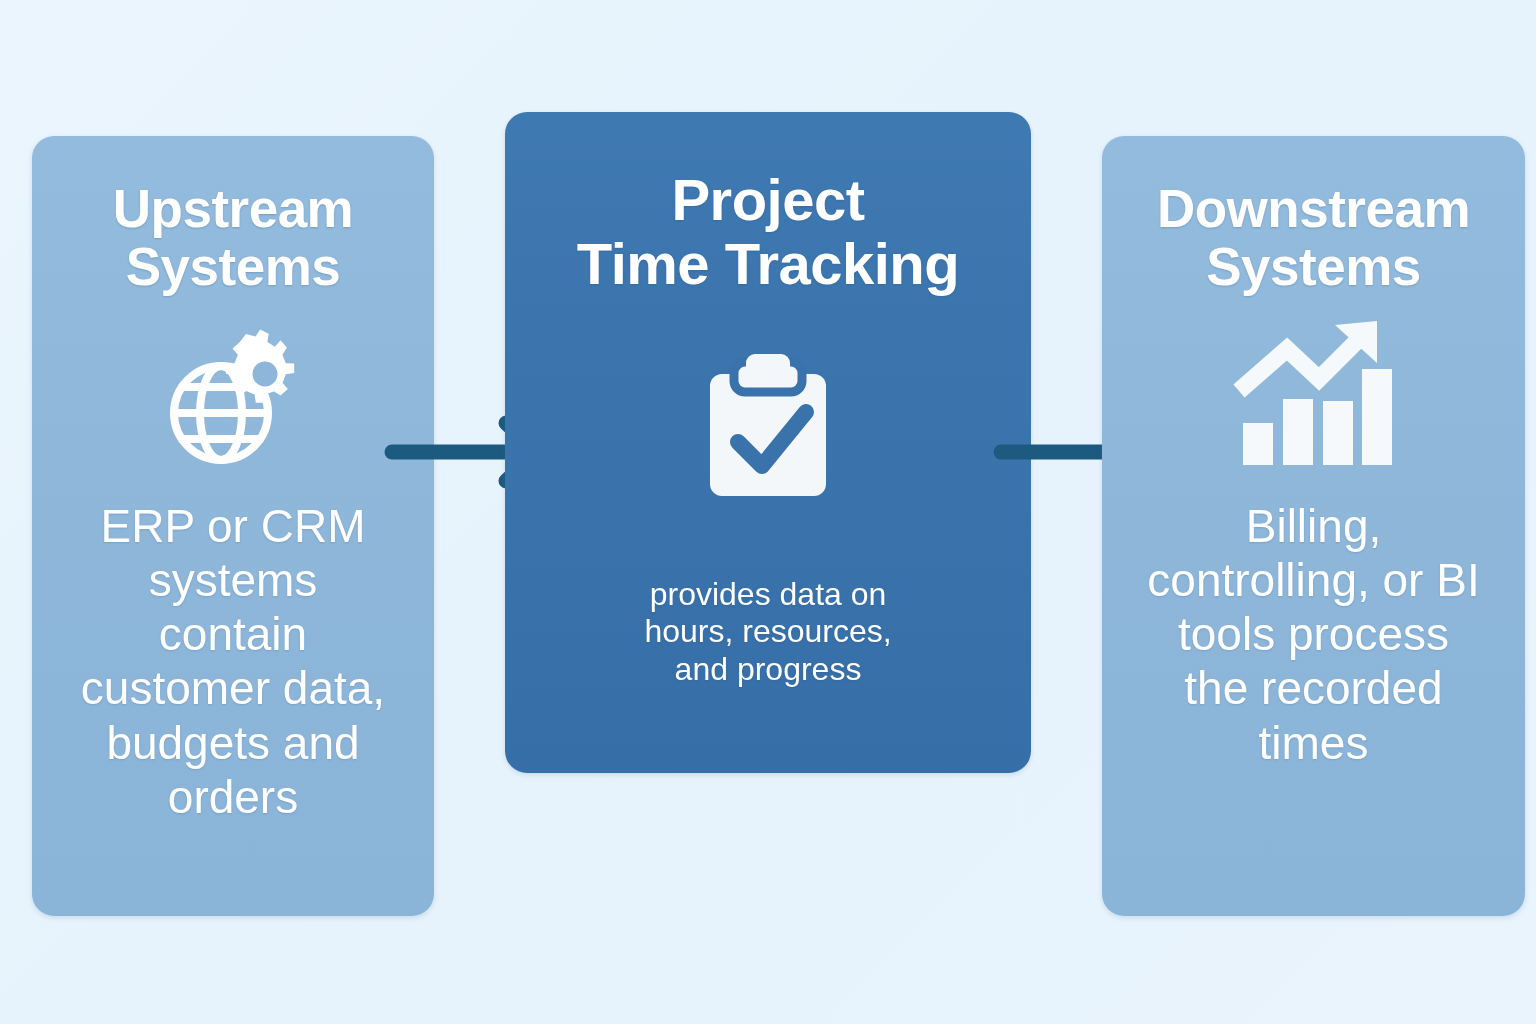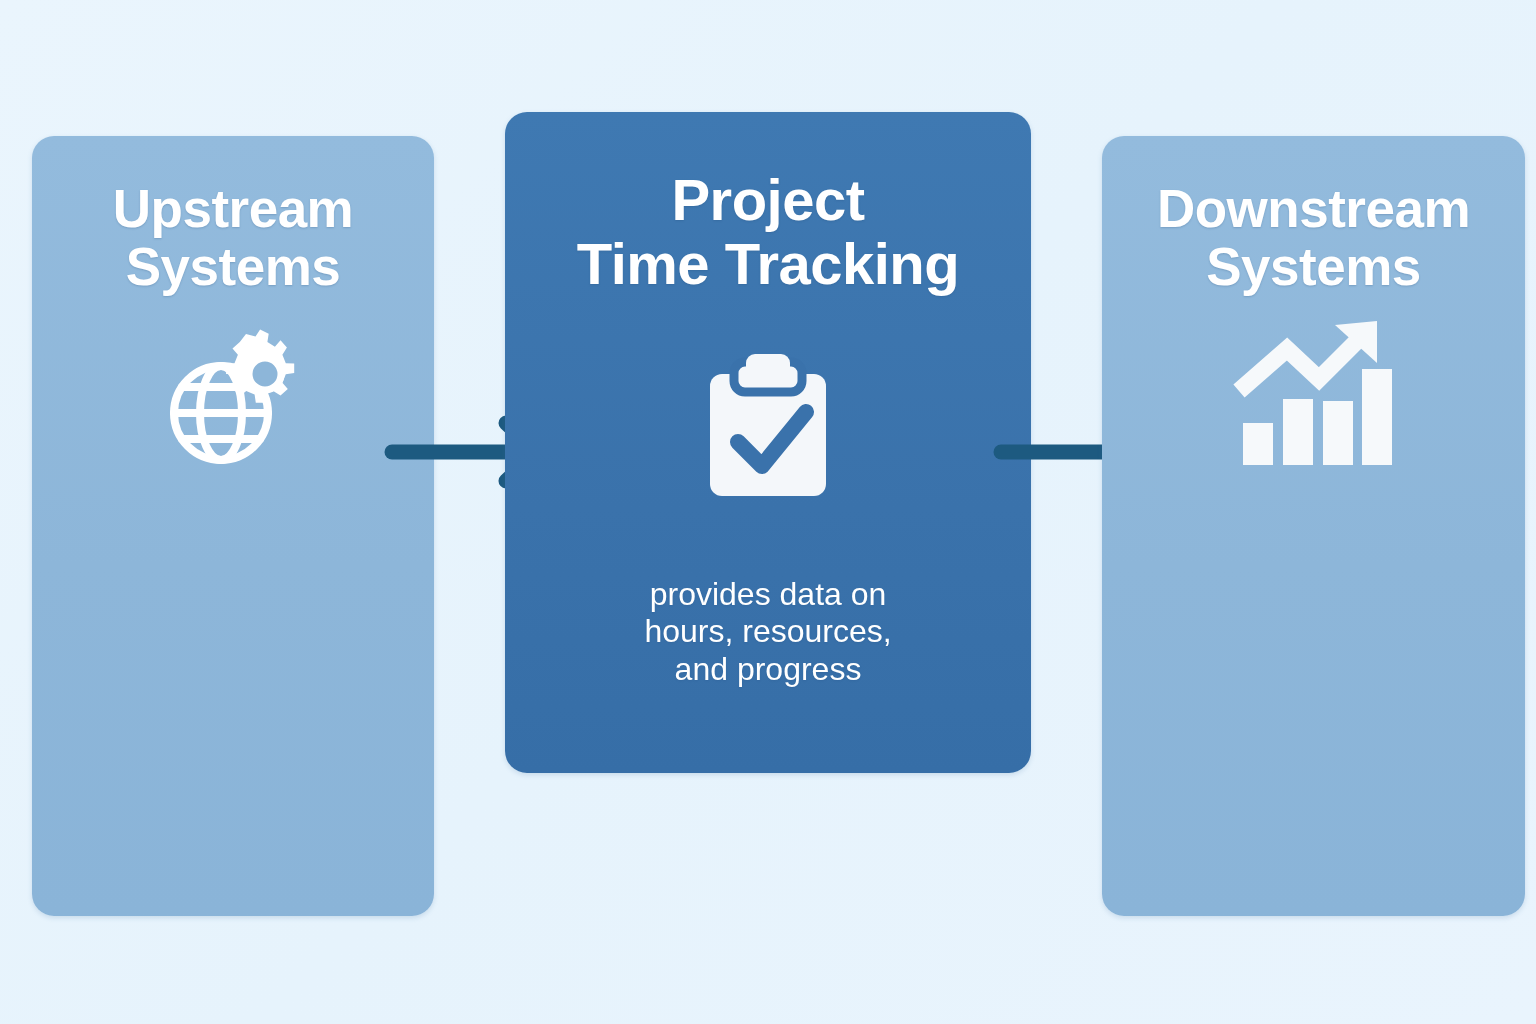--- a/index.html
+++ b/index.html
@@ -143,20 +143,26 @@
         </g>
 
         <g fill="#ffffff">
           <path d="M103 17 l9.5 2.6 4.6 -7.2 8.6 4.3 -1.3 8.4 7.5 4.6 5.6 -6.4 6.4 7.3 -4.5 7.2 3.4 8.4 8.4 0.2 0 9.7 -8.4 1.2 -3.4 8.4 5.4 6.4 -7.3 6.4 -7.3 -4.5 -7.5 3.4 -0.2 8.4 -9.7 0 -1.2 -8.4 -8.4 -3.4 -6.4 5.4 -6.4 -7.3 4.5 -7.3 -3.4 -7.5 -8.4 -0.2 0 -9.7 8.4 -1.2 3.4 -8.4 -5.4 -6.4 7.3 -6.4 z" transform="translate(-15,-4)"></path>
         </g>
         <circle cx="107" cy="53" r="16" fill="#8db6d9"></circle>
         <circle cx="107" cy="53" r="16" fill="none" stroke="#ffffff" stroke-width="7"></circle>
       </svg>
     </div>
 
+    <div class="card-body">ERP or CRM
+systems
+contain
+customer data,
+budgets and
+orders</div>
   </div>
 
   <div class="arrow" id="arrow-left">
     <svg width="175" height="76" viewBox="0 0 175 76" aria-hidden="true">
       <g fill="none" stroke="#1d5a80" stroke-width="15" stroke-linecap="round" stroke-linejoin="round">
         <line x1="9" y1="38" x2="152" y2="38"></line>
         <polyline points="123,9 154,38 123,67"></polyline>
       </g>
     </svg>
   </div>
@@ -205,15 +211,20 @@
           <rect x="131" y="50" width="30" height="96"></rect>
         </g>
 
         <g fill="none" stroke="#f6f9fb" stroke-width="17" stroke-linejoin="miter" stroke-linecap="butt">
           <polyline points="8,72 56,30 88,60 134,14"></polyline>
         </g>
         <polygon points="146,2 146,44 104,6" fill="#f6f9fb"></polygon>
       </svg>
     </div>
 
+    <div class="card-body">Billing,
+controlling, or BI
+tools process
+the recorded
+times</div>
   </div>
 
 </div>
 
 </body></html>

